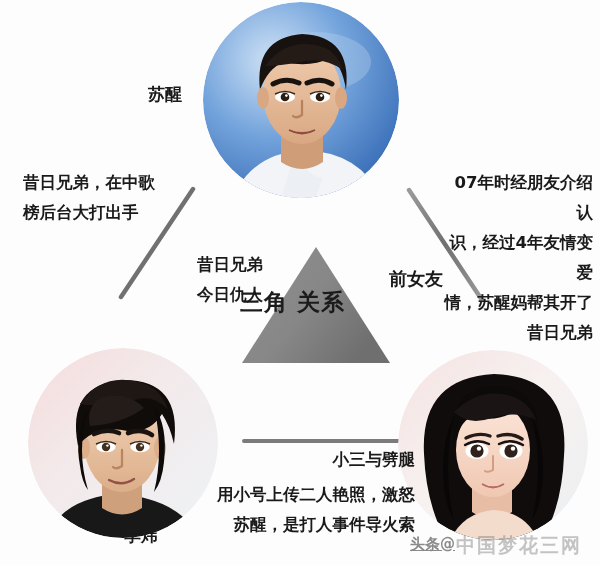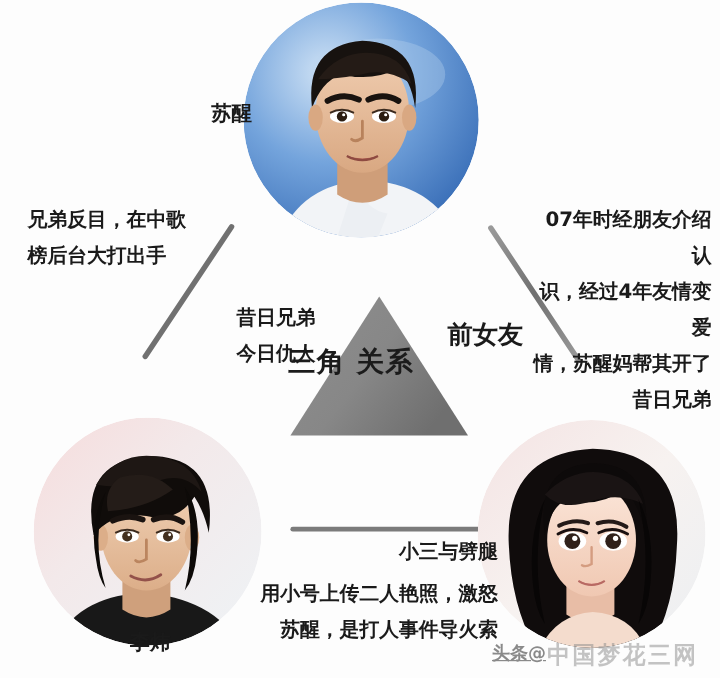--- a/index.html
+++ b/index.html
@@ -55,25 +55,25 @@
   
   .txt {
     position: absolute;
     color: #1a1a1a;
     font-weight: 700;
     white-space: pre-line;
   }
 
   #name-top {
     left: 120px; top: 83px;
-    width: 90px; text-align: right;
+    width: 90px; text-align: center;
     font-size: 17px;
   }
   #name-left {
-    left: 75px; top: 524px;
+    left: 91px; top: 524px;
     width: 100px; text-align: center;
     font-size: 17px;
   }
 
   #story-left {
     left: 23px; top: 168px;
     width: 180px;
     font-size: 16.5px;
     line-height: 30px;
     text-align: left;
@@ -97,23 +97,23 @@
   #label-left {
     left: 168px; top: 250px;
     width: 95px;
     font-size: 16.5px;
     line-height: 30px;
     text-align: right;
   }
   #label-right {
     left: 373px; top: 267px;
     width: 70px;
-    font-size: 21px;
+    font-size: 18px;
     line-height: 24px;
-    text-align: left;
+    text-align: right;
   }
   #label-bottom {
     left: 200px; top: 448px;
     width: 215px;
     font-size: 16.5px;
     line-height: 24px;
     text-align: right;
   }
 
   
@@ -336,21 +336,21 @@
 关系</div>
 
   <div class="txt" id="name-top">苏醒</div>
   <div class="txt" id="name-left">李炜</div>
 
   <div class="txt" id="label-left">昔日兄弟
 今日仇人</div>
   <div class="txt" id="label-right">前女友</div>
   <div class="txt" id="label-bottom">小三与劈腿</div>
 
-  <div class="txt" id="story-left">兄弟反目，在中歌
+  <div class="txt" id="story-left">昔日兄弟，在中歌
 榜后台大打出手</div>
   <div class="txt" id="story-right">07年时经朋友介绍认
 识，经过4年友情变爱
 情，苏醒妈帮其开了
 昔日兄弟</div>
   <div class="txt" id="story-bottom">用小号上传二人艳照，激怒
 苏醒，是打人事件导火索</div>
 
   <div id="watermark">
     <span id="wm-a">头条@</span>

